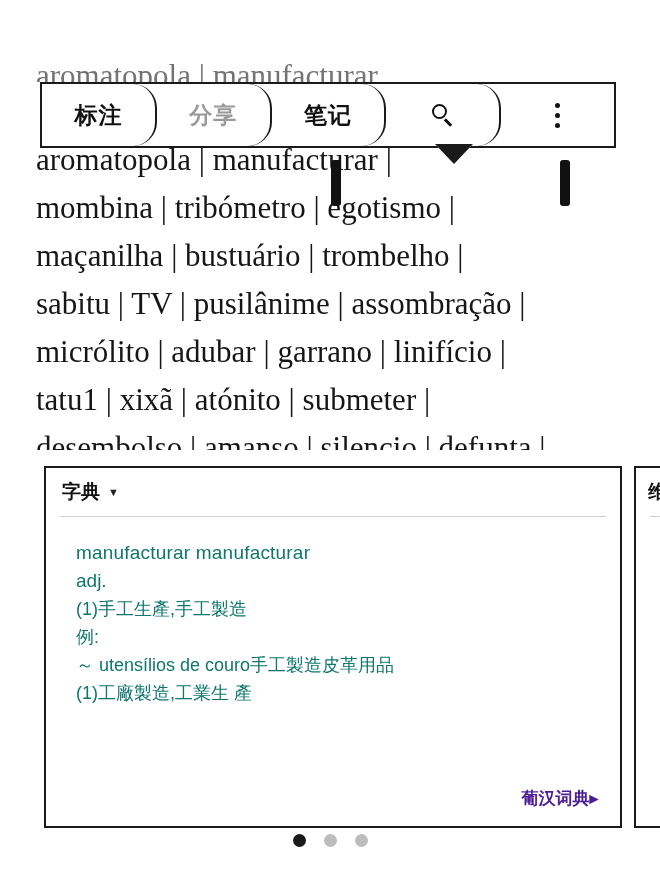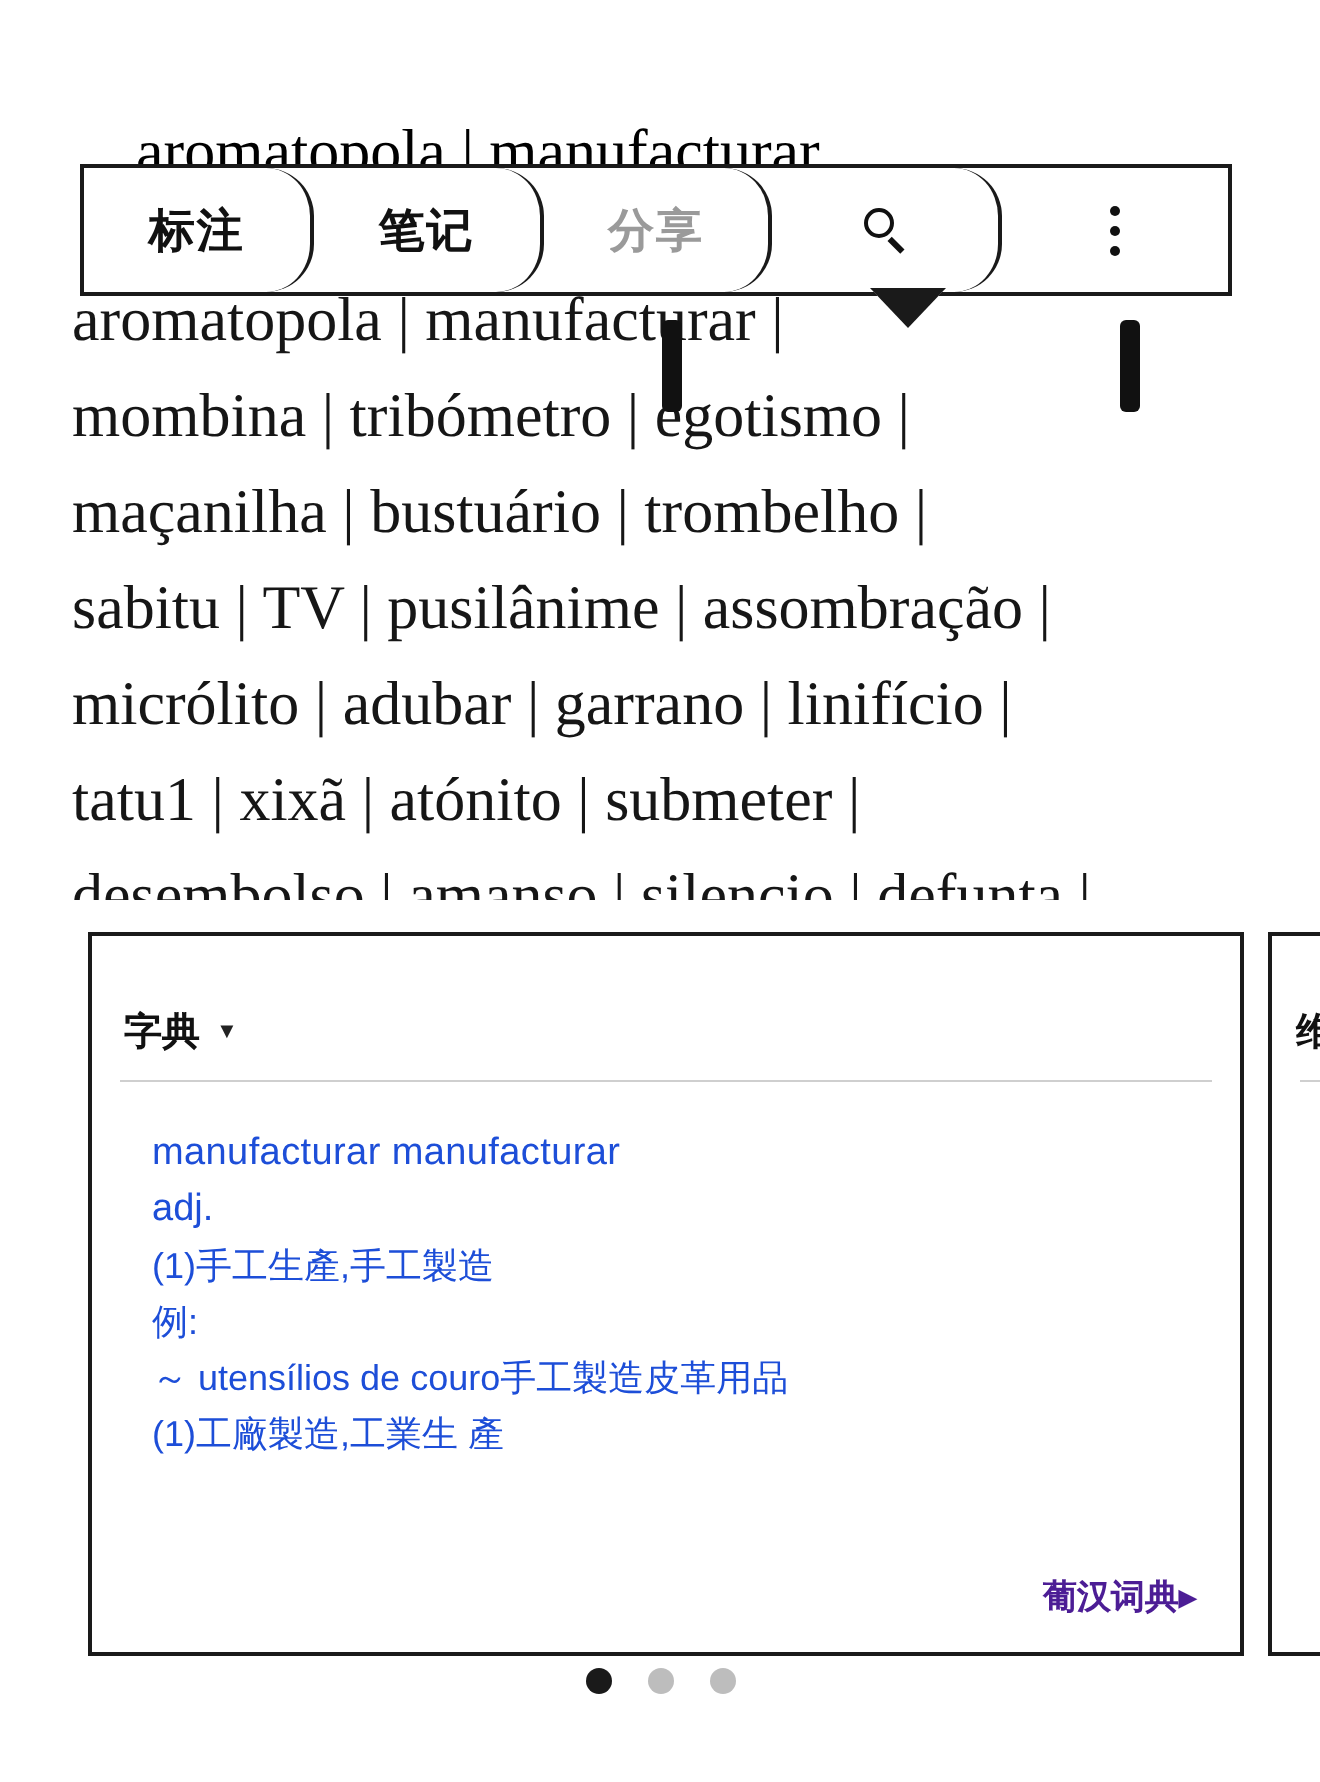--- a/index.html
+++ b/index.html
@@ -145,21 +145,20 @@
     background: #ffffff;
     box-sizing: border-box;
     z-index: 10;
   }
   .dict-head {
     height: 48px;
     display: flex;
     align-items: center;
     padding: 0 16px;
     box-sizing: border-box;
-    margin-top: 24px;
   }
   .dict-title {
     font-family: "Liberation Sans", sans-serif;
     font-weight: bold;
     font-size: 19px;
     color: #111;
   }
   .dict-caret {
     margin-left: 8px;
     font-size: 11px;
@@ -168,21 +167,21 @@
   .dict-divider {
     height: 1px;
     background: #cfcfcf;
     margin: 0 14px;
   }
   .dict-body {
     padding: 22px 30px 0 30px;
     font-family: "Liberation Sans", sans-serif;
     font-size: 19px;
     line-height: 28px;
-    color: #1d4ed8;
+    color: #0f766e;
   }
   .dict-body .hw { letter-spacing: 0.2px; }
   .dict-body .pos { }
   .dict-body .cn { font-size: 18px; }
   .dict-source {
     position: absolute;
     right: 22px;
     bottom: 16px;
     font-family: "Liberation Sans", sans-serif;
     font-size: 17px;
@@ -225,42 +224,41 @@
   
   .top-clip {
     position: absolute;
     left: 36px;
     top: 52px;
     width: 592px;
     height: 30px;
     overflow: hidden;
     font-size: 31px;
     line-height: 48px;
-    color: #000000;
+    color: #737373;
     white-space: nowrap;
     z-index: 1;
-    margin-left: 32px;
   }
 </style>
 </head>
 <body>
 
 <div class="top-clip">
   <span>aromatopola | manufacturar</span>
 </div>
 
 <div class="toolbar">
   <div class="tb-item">
     <span>标注</span>
   </div>
+  <div class="tb-item disabled">
+    <span>分享</span>
+  </div>
   <div class="tb-item">
     <span>笔记</span>
-  </div>
-  <div class="tb-item disabled">
-    <span>分享</span>
   </div>
   <div class="tb-item">
     <span class="icon-search">
       <span class="ring"></span>
         <span class="handle"></span>
     </span>
   </div>
   <div class="tb-item">
     <span class="icon-kebab">
       <span></span>

